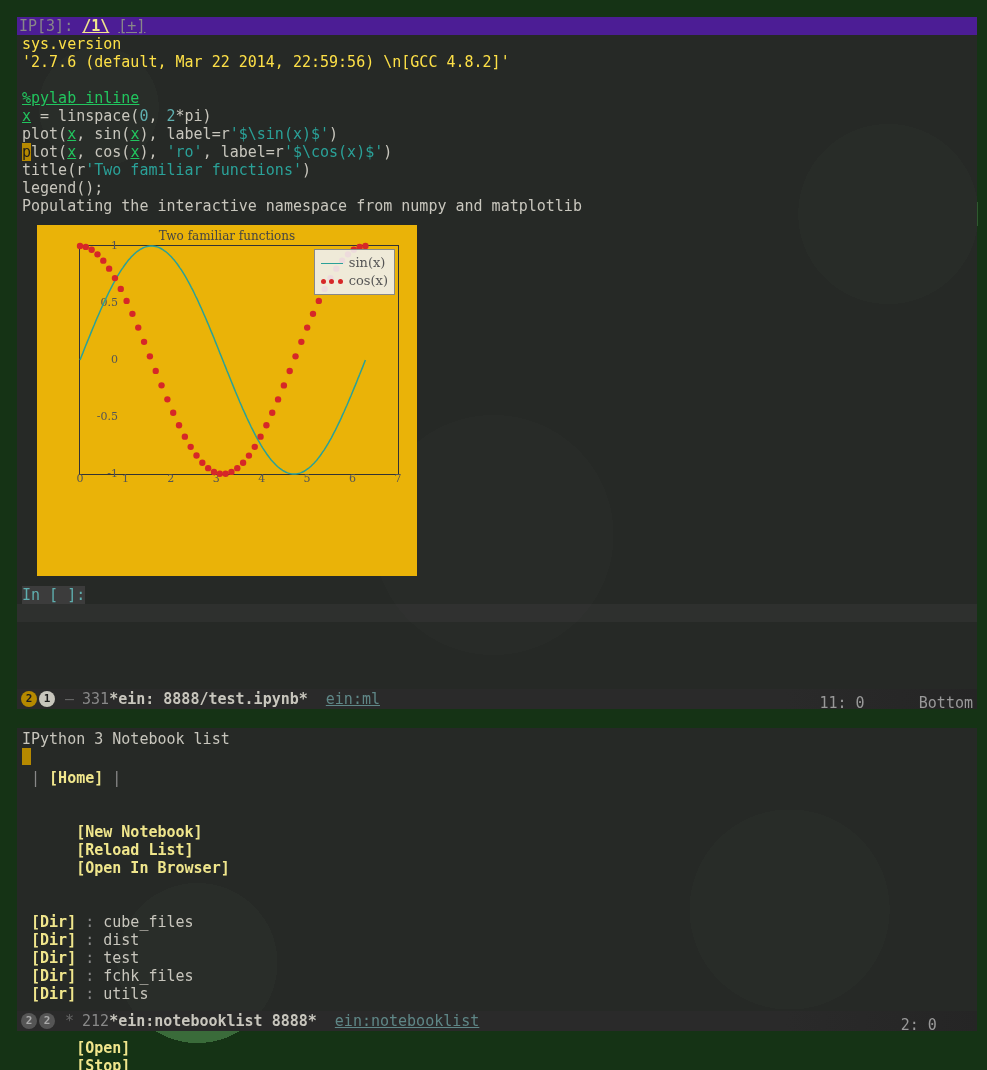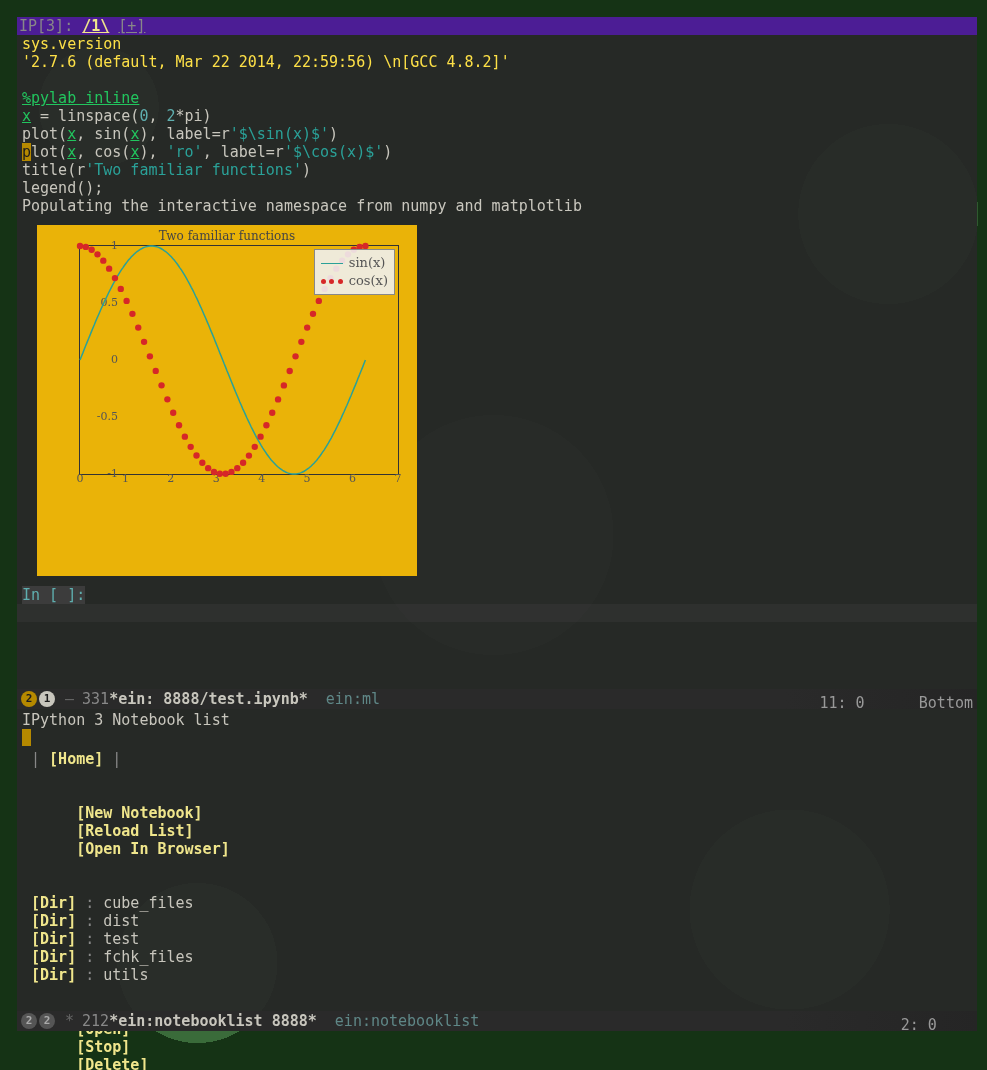--- a/index.html
+++ b/index.html
@@ -26,21 +26,21 @@
       #153315;
     z-index: 0;
   }
   .pane {
     position: absolute;
     left: 17px; right: 10px;
     background: rgba(40,40,40,0.92);
     z-index: 1;
   }
   .pane-top { top: 17px; height: 672px; }
-  .pane-bottom { top: 709px; height: 302px; }
+  .pane-bottom { top: 728px; height: 302px; }
   .tabbar {
     background: #4c1d95;
     color: #888;
     padding: 0 2px;
     height: 18px;
     overflow: hidden;
   }
   .tabbar .active { color: #f0e68c; text-decoration: underline; font-weight: bold;}
   .tabbar .add { color: #888; text-decoration: underline; }
   .cell-in-prompt {
@@ -95,21 +95,21 @@
     z-index: 2;
     font-size: 15px;
   }
   .modeline .badge {
     display: inline-flex; align-items: center; justify-content: center;
     width: 16px; height: 16px; border-radius: 50%;
     background: #b58900; color: #1c1c1c; font-size: 11px; font-weight: bold;
     margin-right: 2px;
   }
   .modeline .buffer { color: #c8c6bd; font-weight: bold; }
-  .modeline .mode { color: #5f8787; margin-left: 18px;}
+  .modeline .mode { color: #5f8787; margin-left: 18px; text-decoration: underline;}
   .modeline .sep { color: #666; margin: 0 8px;}
   .modeline .right { margin-left: auto; color: #999; margin-top: 8px;}
   .modeline-top { left: 17px; right: 10px; top: 689px; }
   .modeline-bot { left: 17px; right: 10px; top: 1011px; }
   .nb-list { padding: 2px 5px;}
   .nb-title { color: #c8c6bd; }
   .nb-cursor { background: #b58900; width: 9px; height: 17px; display:inline-block;}
   .nb-link { color: #f0e68c; font-weight: bold; }
   .nb-line { white-space: pre; }
   .dim { color: #888; }

